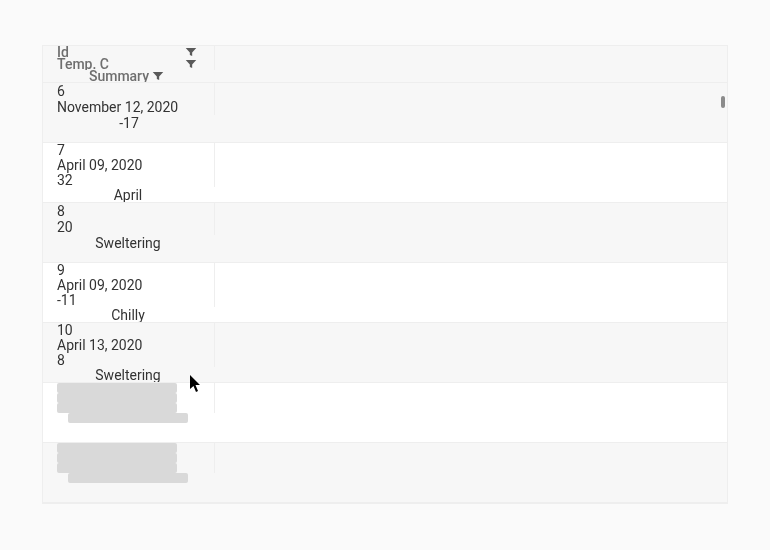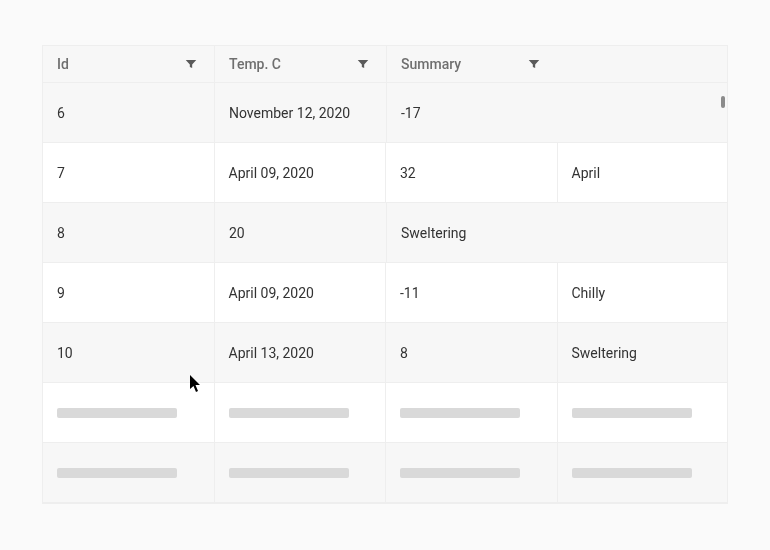--- a/index.html
+++ b/index.html
@@ -17,20 +17,21 @@
     left: 42px;
     top: 45px;
     width: 686px;
     background: #fff;
     border: 1px solid #eee;
   }
   .row {
     display: flex;
     height: 60px;
     border-bottom: 1px solid #eee;
+    flex-direction: column;
   }
   .header-row {
     height: 37px;
     background: #f7f7f7;
   }
   .row.striped { background: #f7f7f7; }
   .cell {
     padding: 0 14px;
     display: flex;
     align-items: center;
@@ -38,21 +39,21 @@
     color: #333;
     border-right: 1px solid #eee;
     overflow: hidden;
   }
   .header-row .cell {
     color: #6f6f6f;
     font-weight: 500;
     font-size: 14px;
     justify-content: space-between;
   }
-  .cell:last-child { border-right: none; }
+  .cell:last-child { border-right: none; justify-content: center; }
   .col-id      { width: 172px; }
   .col-date    { width: 172px; }
   .col-temp    { width: 172px; gap: 17px; }
   .col-summary { width: 170px; }
   .filter-btn {
     width: 18px; height: 18px;
     display: inline-flex;
     align-items: center;
     justify-content: center;
     color: #5a5a5a;

